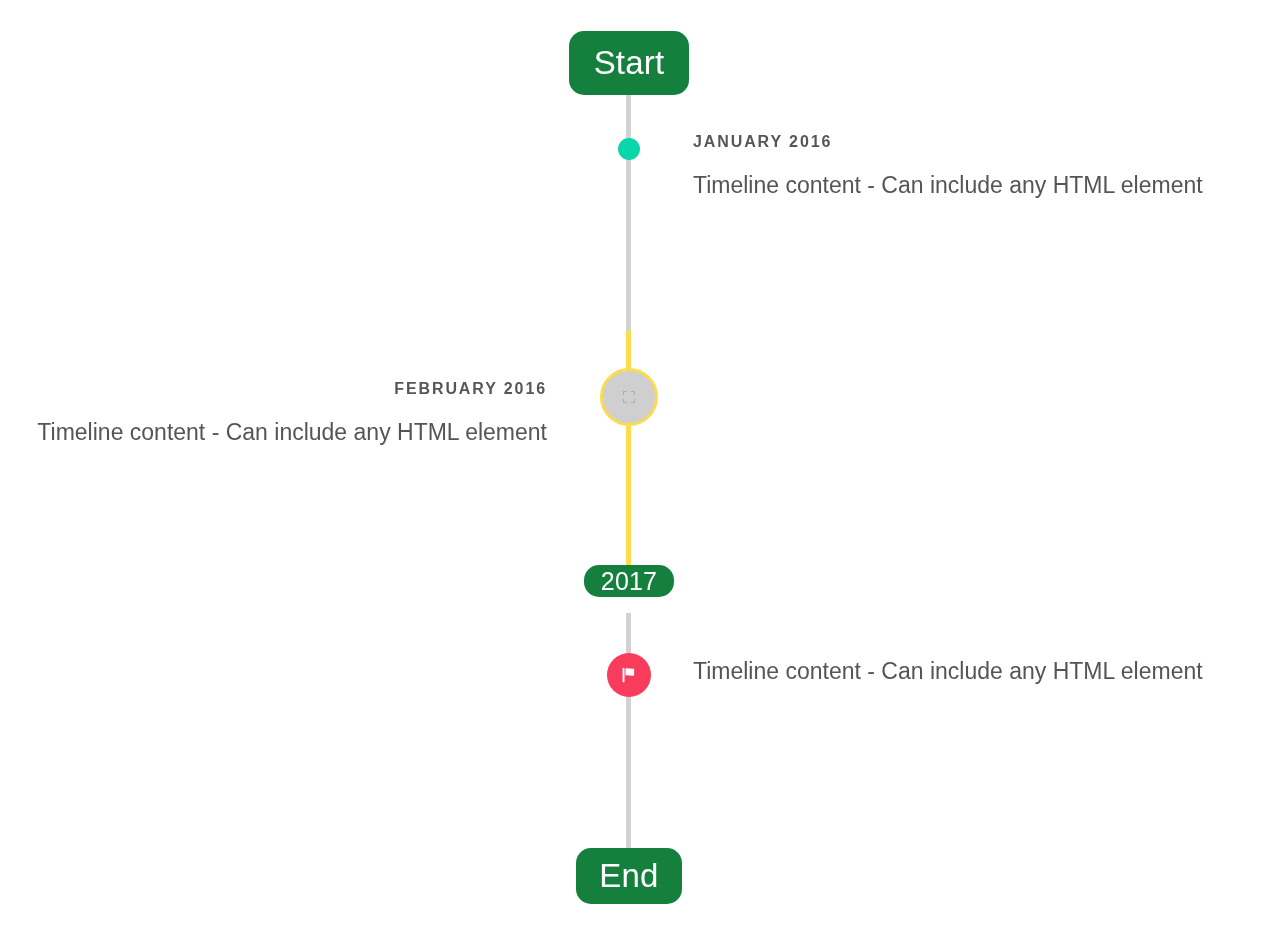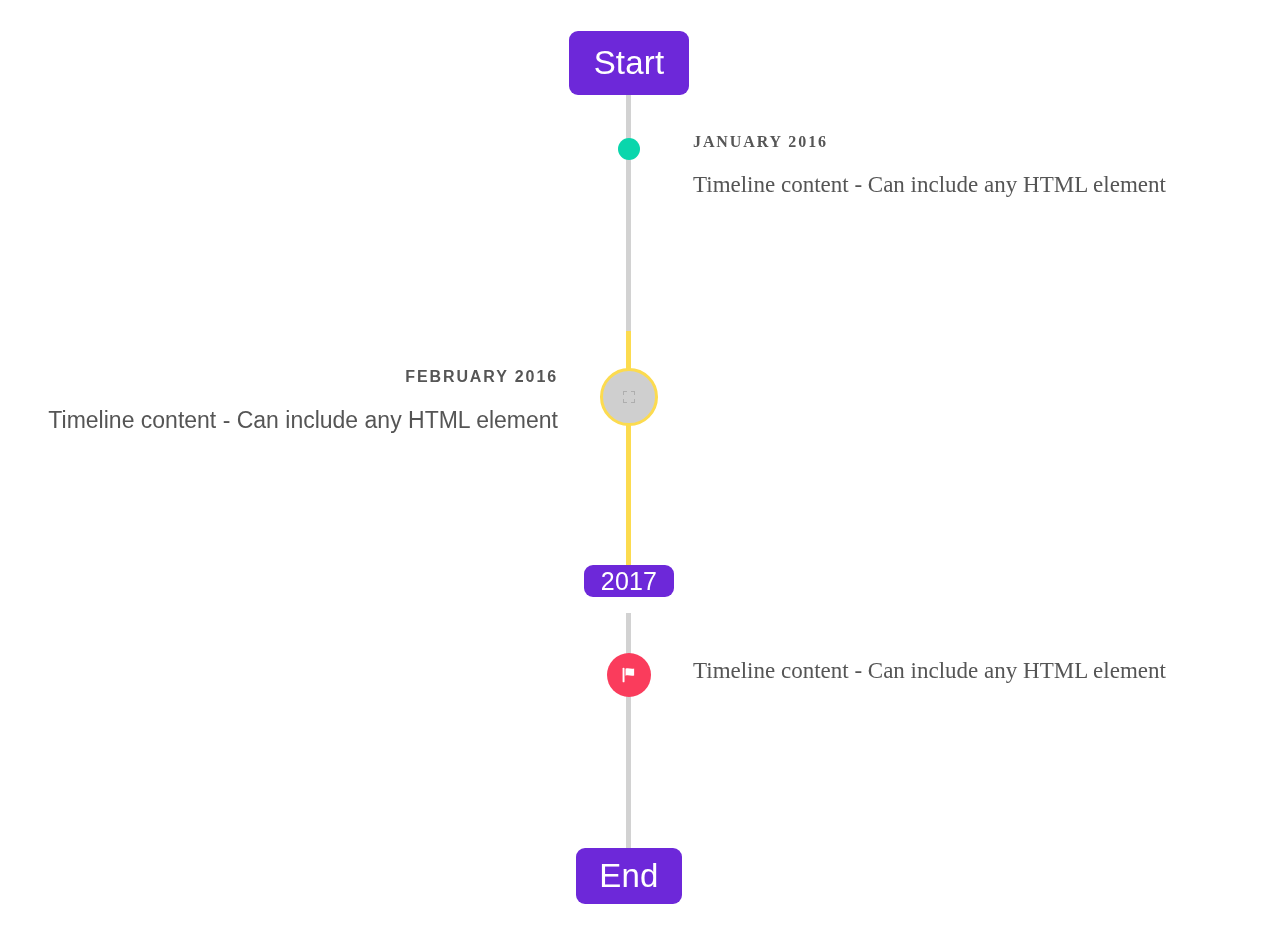--- a/index.html
+++ b/index.html
@@ -27,22 +27,22 @@
     width: 5px;
     background: #d2d2d2;
   }
   .spine-a { top: 95px;  height: 238px; }          
   .spine-b { top: 331px; height: 234px; background: #fcdb4f; } 
   .spine-c { top: 613px; height: 243px; }          
 
   
   .badge {
     position: absolute;
-    background: #6d28d9;
-    border-radius: 9px;
+    background: #15803d;
+    border-radius: 15px;
     color: #ffffff;
     display: flex;
     align-items: center;
     justify-content: center;
     font-weight: 400;
     letter-spacing: 0.2px;
     z-index: 4;
   }
   .badge-start {
     left: 569px; top: 31px;
@@ -64,22 +64,22 @@
   .row {
     position: absolute;
     left: 0;
     width: 1268px;
   }
   .row-content {
     position: absolute;
     top: 0;
     width: 523px;
   }
-  .row-right .row-content { left: 693px;  text-align: left; font-family: Liberation Serif, serif;  }
-  .row-left  .row-content { left: 35px;   text-align: right; }
+  .row-right .row-content { left: 693px;  text-align: left;  }
+  .row-left  .row-content { left: 24px;   text-align: right; margin-top: 12px; }
 
   .date-label {
     font-size: 16px;
     font-weight: bold;
     letter-spacing: 1.9px;
     color: #565656;
     margin: 0 0 14px 0;
     line-height: 1.1;
     text-transform: uppercase;
   }

